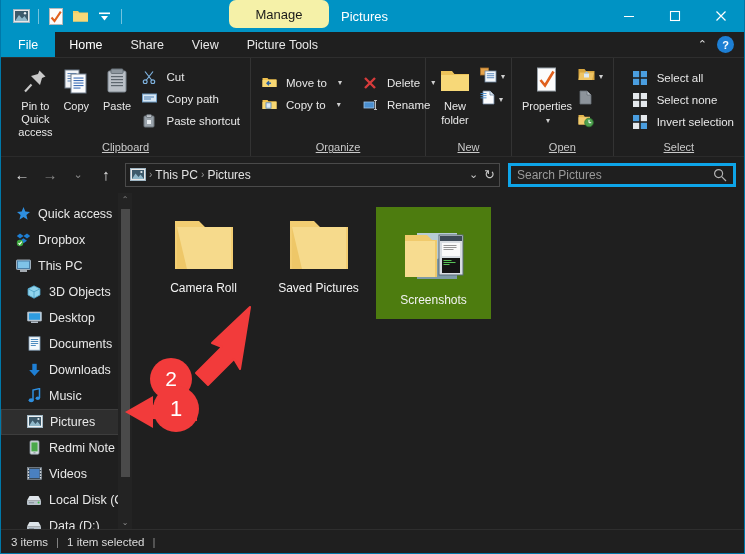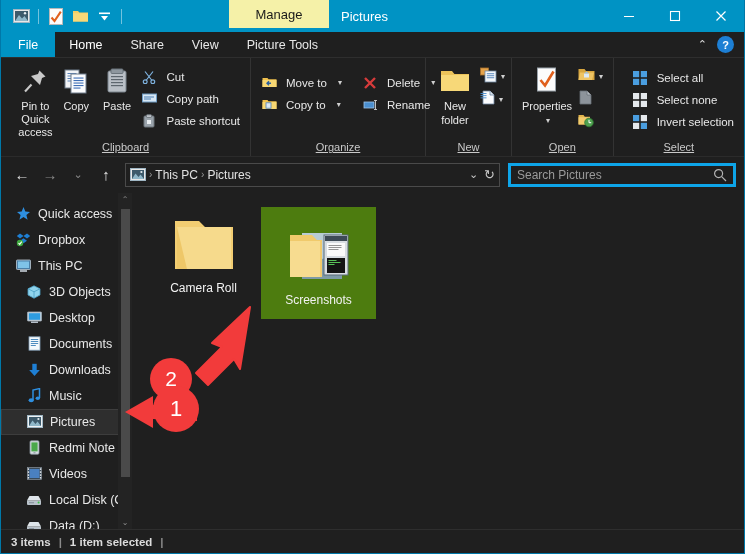--- a/index.html
+++ b/index.html
@@ -29,20 +29,21 @@
     width: 22px; height: 22px;
     display: flex; align-items: center; justify-content: center;
   }
   .qat-sep { width: 1px; height: 15px; background: rgba(255,255,255,.45); margin: 0 4px; }
   .ctx-tab {
     position: absolute; left: 228px; top: 0;
     width: 100px; height: 28px;
     background: #f5f1a8; color: #1a1a1a;
     display: flex; align-items: center; justify-content: center;
     font-size: 13px;
+    border-radius: 7px;
   }
   .win-title {
     position: absolute; left: 340px; top: 0; height: 32px;
     display: flex; align-items: center;
     color: #fff; font-size: 13px;
   }
   .wctrls { position: absolute; right: 0; top: 0; height: 32px; display: flex; }
   .wctrl {
     width: 46px; height: 32px; display: flex;
     align-items: center; justify-content: center;
@@ -179,21 +180,21 @@
 
   
   .folder-ic { width: 74px; height: 64px; }
 
   
   .statusbar {
     flex: 0 0 24px; background: #1f1f1f;
     border-top: 1px solid #2e2e2e;
     display: flex; align-items: center;
     padding-left: 10px; gap: 8px;
-    color: #dcdcdc; font-size: 11.5px; font-weight: bold;
+    color: #dcdcdc; font-size: 11.5px;
   }
   .st-sep { color: #8a8a8a; }
 
   
   .anno { position: absolute; pointer-events: none; }
   .badge {
     position: absolute; border-radius: 50%;
     background: #f23b3b;
     display: flex; align-items: center; justify-content: center;
     color: #fff; font-size: 21px;
@@ -739,20 +740,30 @@
           <span class="folder-ic">
             <svg width="74" height="64" viewBox="0 0 74 64">
               <path d="M8 8 h24 l6 6 H66 V56 H8 Z" fill="#f2cd72"></path>
               <path d="M10 14 h54 v42 H10 Z" fill="#f6da8c"></path>
               <path d="M10 14 L20 56 H10 Z" fill="#eec768"></path>
             </svg>
           </span>
           <span class="tname">Camera Roll</span>
         </div>
 
+        <div class="tile">
+          <span class="folder-ic">
+            <svg width="74" height="64" viewBox="0 0 74 64">
+              <path d="M8 8 h24 l6 6 H66 V56 H8 Z" fill="#f2cd72"></path>
+              <path d="M10 14 h54 v42 H10 Z" fill="#f6da8c"></path>
+              <path d="M10 14 L20 56 H10 Z" fill="#eec768"></path>
+            </svg>
+          </span>
+          <span class="tname">Saved Pictures</span>
+        </div>
 
         <div class="tile selected">
           <span class="folder-ic">
             <svg width="74" height="64" viewBox="0 0 74 64">
               <rect x="20" y="8" width="40" height="46" fill="#9cb4bf"></rect>
               <path d="M20 8 h40 v20 L20 40 Z" fill="#b8ccd4"></path>
               <path d="M20 38 L60 30 v24 H20 Z" fill="#7e9aa6"></path>
               <rect x="42" y="10" width="24" height="40" fill="#d8dde2" stroke="#5a6b78" stroke-width="1"></rect>
               <rect x="43" y="11" width="22" height="5" fill="#3d4a56"></rect>
               <rect x="45" y="18" width="18" height="13" fill="#fafafa"></rect>

